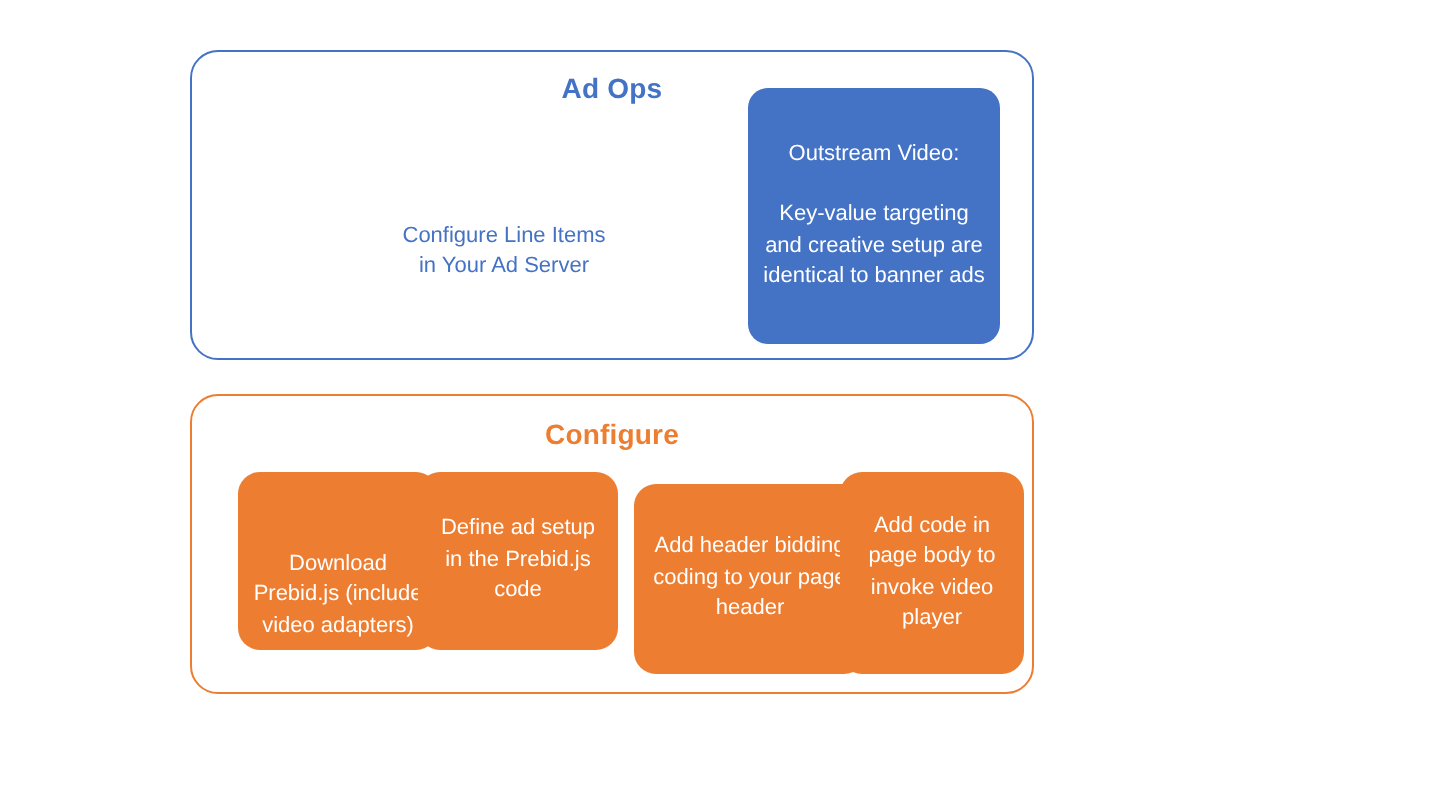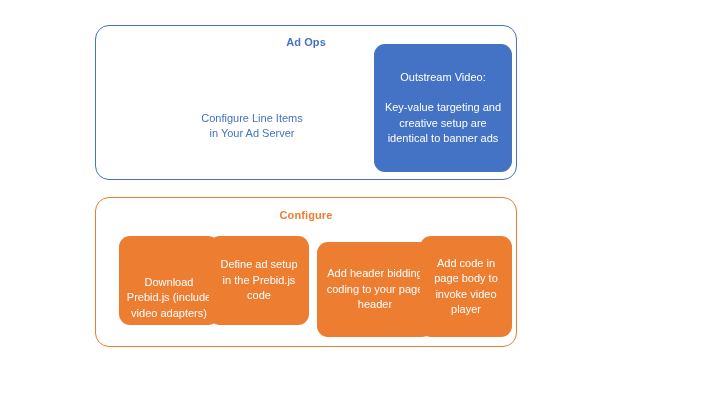--- a/index.html
+++ b/index.html
@@ -39,21 +39,21 @@
     width: 422px;
     height: 150px;
     border: 1.2px solid #ED7D31;
   }
 
   .group-title {
     position: absolute;
     left: 0;
     width: 100%;
     text-align: center;
-    font-size: 11px;
+    font-size: 14px;
     font-weight: bold;
     letter-spacing: 0.1px;
   }
   .group-adops .group-title {
     top: 10px;
     color: #4472C4;
   }
   .group-devs .group-title {
     top: 11px;
     color: #ED7D31;
@@ -100,22 +100,23 @@
 
   .box-instream {
     left: 217px;
     top: 60px;
     width: 141px;
     height: 96px;
   }
   .box-outstream {
     left: 374px;
     top: 44px;
-    width: 138px;
+    width: 126px;
     height: 128px;
+    border-radius: 10px;
   }
 
   .box-o1 { left: 119px; top: 236px; width: 100px; height: 89px; justify-content: flex-end; }
   .box-o2 { left: 209px; top: 236px; width: 100px; height: 89px; }
   .box-o3 { left: 317px; top: 242px; width: 116px;  height: 95px; }
   .box-o4 { left: 420px; top: 236px; width: 92px;  height: 101px; }
 </style>
 </head>
 <body>
 

